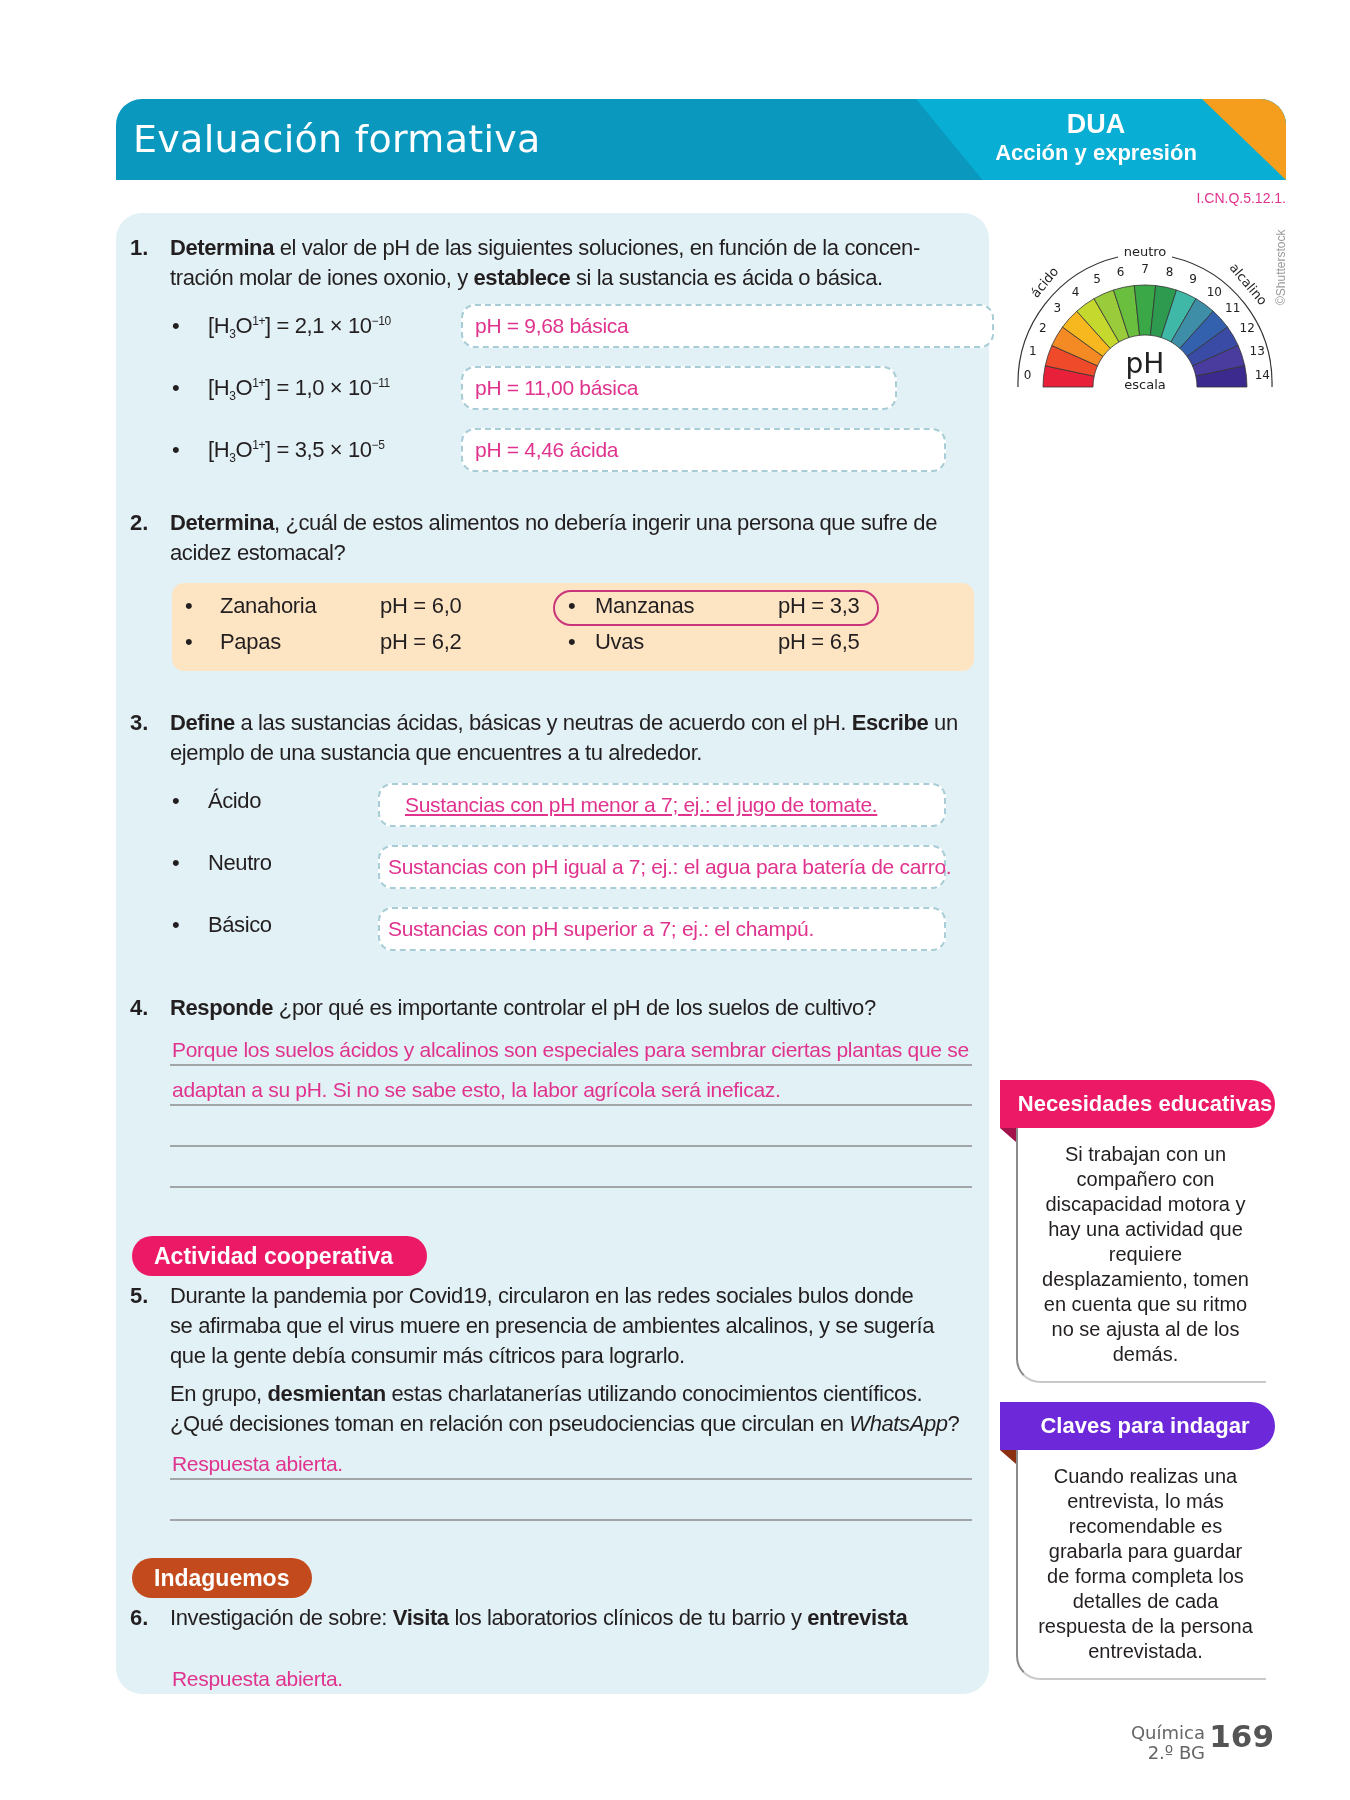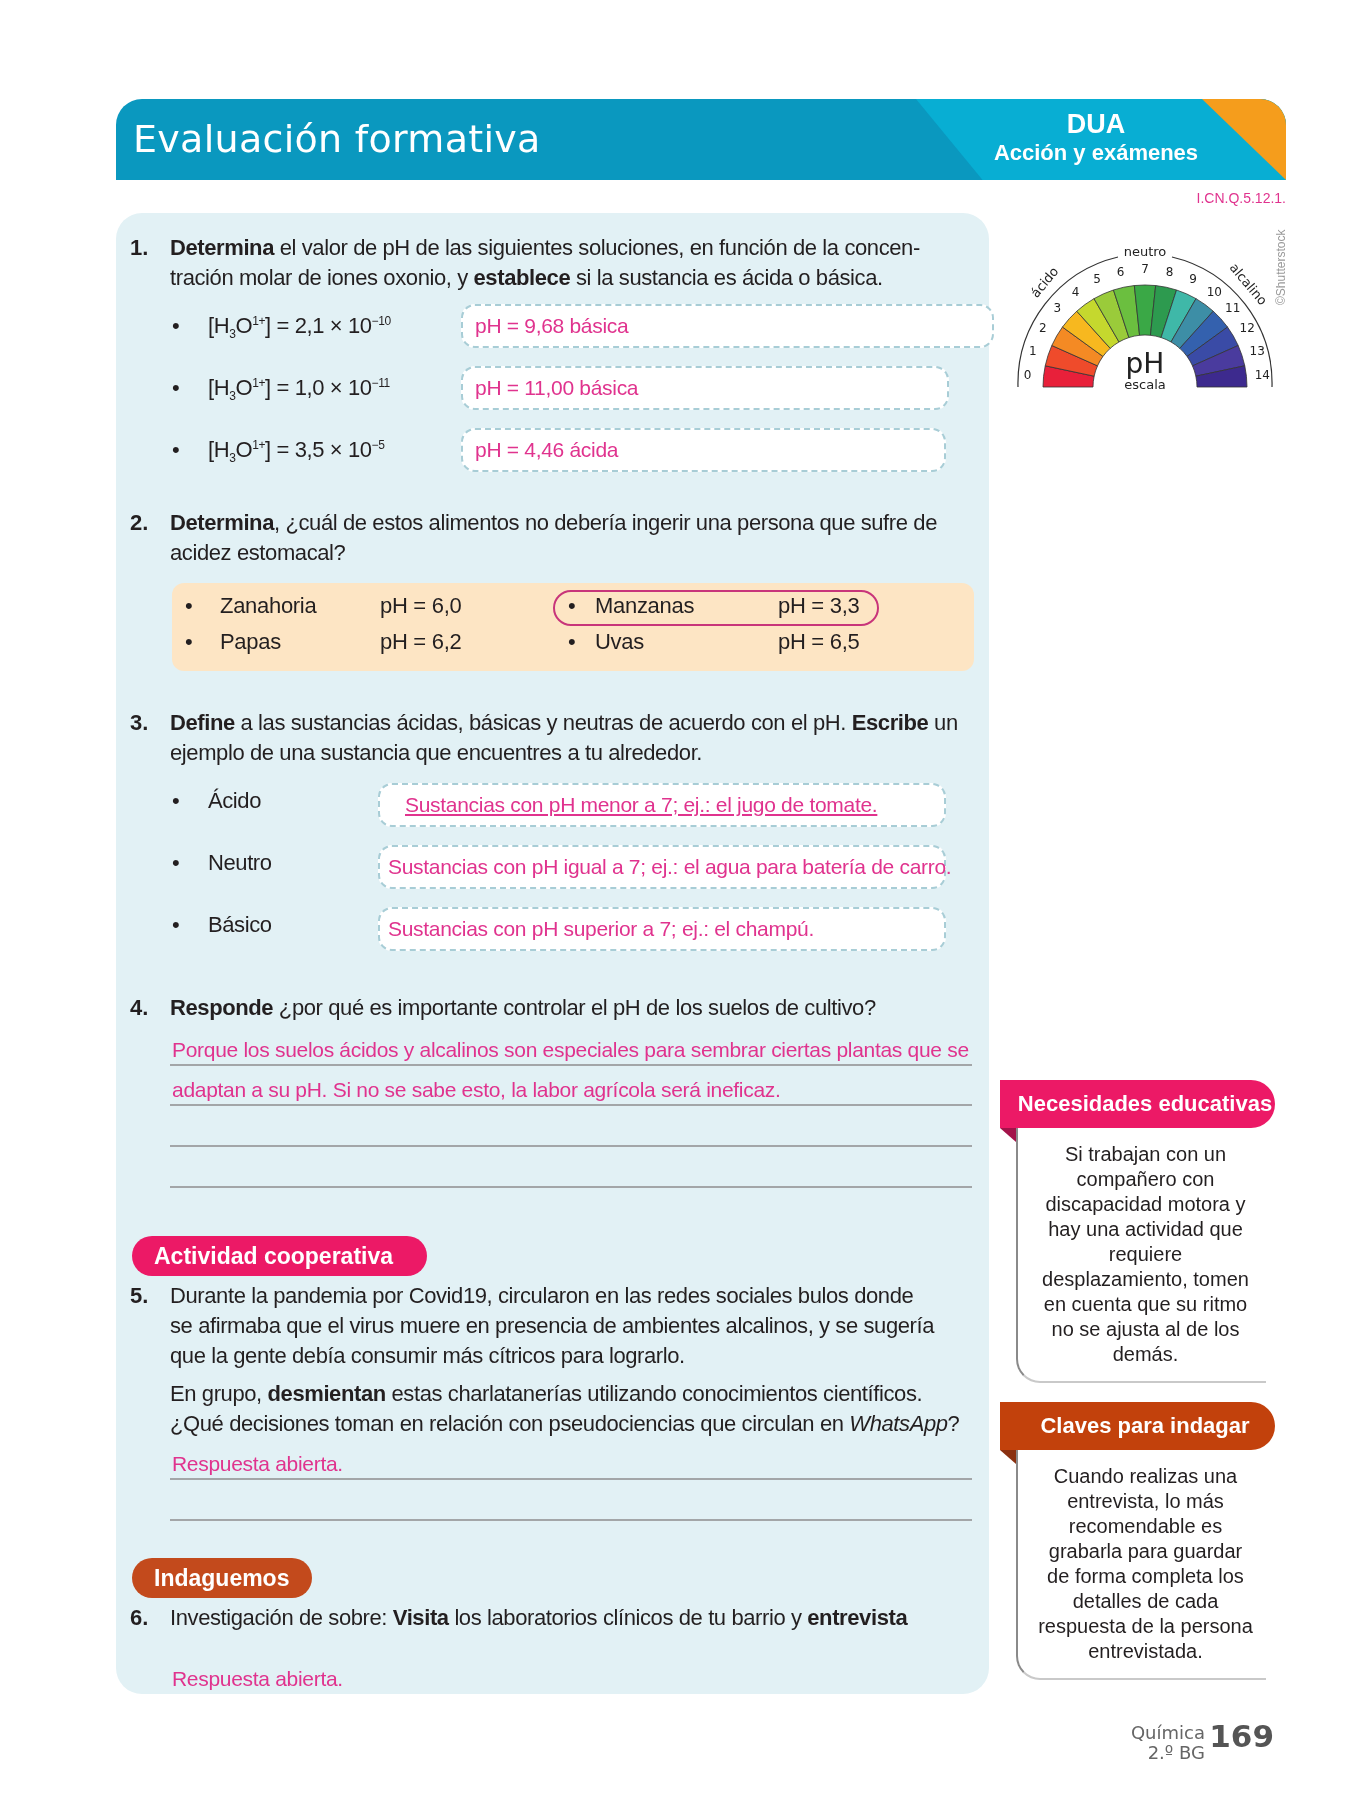--- a/index.html
+++ b/index.html
@@ -74,21 +74,21 @@
 </style>
 </head>
 <body>
 
 <div class="header">
   <div class="header-dua"></div>
   <div class="header-corner"></div>
   <div class="header-title">Evaluación formativa</div>
   <div class="dua-block">
     <div class="dua-title">DUA</div>
-    <div class="dua-sub">Acción y exámenes</div>
+    <div class="dua-sub">Acción y expresión</div>
   </div>
 </div>
 <div class="code">I.CN.Q.5.12.1.</div>
 
 <svg class="ph-scale" viewBox="0 0 290 160" id="phsvg">
     <path d="M33,142 A102,102 0 0 1 35.22894472515182,120.79300753658855 L84.1363247618421,131.18859207747653 A52,52 0 0 0 83,142 Z" fill="#e8203a" stroke="#333" stroke-width="0.8"></path>
     <text x="17.646416346543745" y="133.6656413344169" text-anchor="middle" font-size="12" fill="#222" font-family="DejaVu Sans, sans-serif">0</text>
     <path d="M35.22894472515182,120.79300753658855 A102,102 0 0 1 41.81836332045472,100.51286240626835 L87.49563620258476,120.84969456005838 A52,52 0 0 0 84.1363247618421,131.18859207747653 Z" fill="#ef4b2b" stroke="#333" stroke-width="0.8"></path>
     <text x="22.775331077171884" y="109.53599466375618" text-anchor="middle" font-size="12" fill="#222" font-family="DejaVu Sans, sans-serif">1</text>
     <path d="M41.81836332045472,100.51286240626835 A102,102 0 0 1 52.48026657375537,82.04590426616772 L92.93111629250274,111.4351668807914 A52,52 0 0 0 87.49563620258476,120.84969456005838 Z" fill="#f48a24" stroke="#333" stroke-width="0.8"></path>
@@ -178,21 +178,21 @@
 
 <div class="side" style="top:1080px;">
   <div class="side-head" style="background:#ec1966;">
     <span>Necesidades educativas</span>
     <div class="side-fold" style="background:#a3124a;"></div>
   </div>
   <div class="side-body">Si trabajan con un compañero con discapacidad motora y hay una actividad que requiere desplazamiento, tomen en cuenta que su ritmo no se ajusta al de los demás.</div>
 </div>
 
 <div class="side" style="top:1402px;">
-  <div class="side-head" style="background:#c2410c;">
+  <div class="side-head" style="background:#6d28d9;">
     <span>Claves para indagar</span>
     <div class="side-fold" style="background:#8a3010;"></div>
   </div>
   <div class="side-body">Cuando realizas una entrevista, lo más recomendable es grabarla para guardar de forma completa los detalles de cada respuesta de la persona entrevistada.</div>
 </div>
 
 <div class="footer-sub">
   <div>Química</div>
   <div>2.º BG</div>
 </div>
@@ -200,21 +200,21 @@
 
 <div class="bullet-row" style="left: 172px; top: 313px; width: 300px; height: 34px;">
     <span class="dot">•</span>
     <span class="lbl" style="left: 36px;"><span>[H</span><sub>3</sub><span>O</span><sup>1+</sup><span>] = 2,1 × 10</span><sup>−10</sup></span>
   </div>
 <div class="ans-box" style="left: 461px; top: 304px; width: 533px;">pH =  9,68   básica</div>
 <div class="bullet-row" style="left: 172px; top: 375px; width: 300px; height: 34px;">
     <span class="dot">•</span>
     <span class="lbl" style="left: 36px;"><span>[H</span><sub>3</sub><span>O</span><sup>1+</sup><span>] = 1,0 × 10</span><sup>−11</sup></span>
   </div>
-<div class="ans-box" style="left: 461px; top: 366px; width: 488px;">pH = 11,00   básica</div>
+<div class="ans-box" style="left: 461px; top: 366px; width: 436px;">pH = 11,00   básica</div>
 <div class="bullet-row" style="left: 172px; top: 437px; width: 300px; height: 34px;">
     <span class="dot">•</span>
     <span class="lbl" style="left: 36px;"><span>[H</span><sub>3</sub><span>O</span><sup>1+</sup><span>] = 3,5 × 10</span><sup>−5</sup></span>
   </div>
 <div class="ans-box" style="left: 461px; top: 428px; width: 485px;">pH = 4,46   ácida</div>
 <span class="food-item" style="left: 185px; top: 593px;">•</span>
 <span class="food-item" style="left: 220px; top: 593px;">Zanahoria</span>
 <span class="food-item" style="left: 380px; top: 593px;">pH = 6,0</span>
 <span class="food-item" style="left: 185px; top: 629px;">•</span>
 <span class="food-item" style="left: 220px; top: 629px;">Papas</span>

